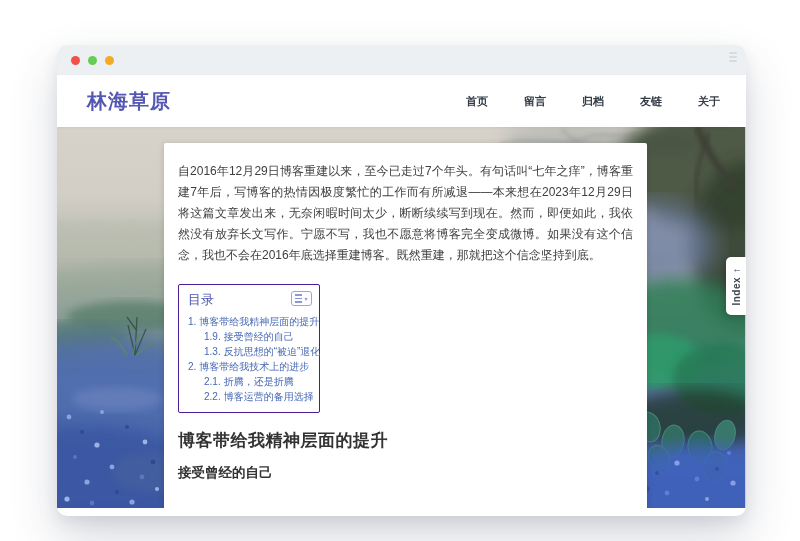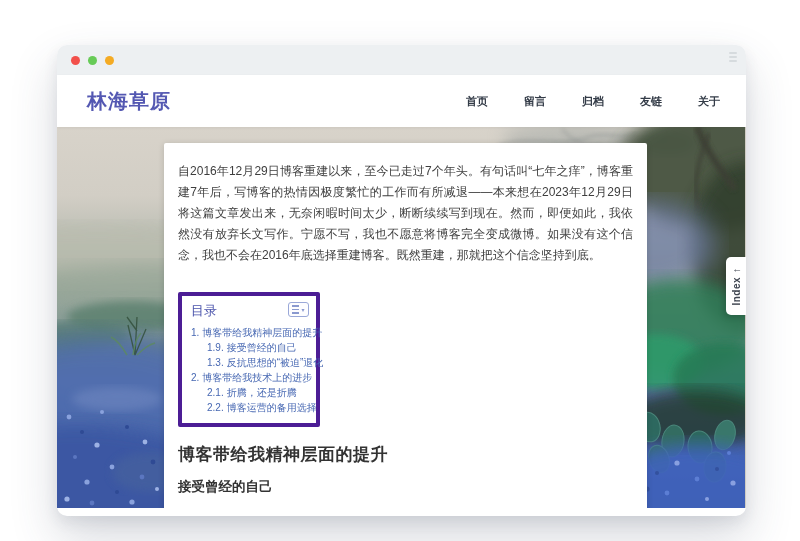--- a/index.html
+++ b/index.html
@@ -31,21 +31,21 @@
 
   
   .viewport{ position:relative; height:381px; overflow:hidden; background:#cfccc3; }
   .painting{ position:absolute; left:0; top:0; width:688px; height:381px; display:block; }
 
   
   .card{ position:absolute; left:107px; top:16px; width:483px; height:420px;
     background:#fff; border-radius:2px; padding:18px 14px; box-shadow:0 1px 6px rgba(0,0,0,.15); }
   .body-text{ font-size:12px; line-height:21px; color:#3e3e3e; text-align:justify; }
 
-  .toc{ margin-top:26px; width:142px; border:4px solid #4c1d95; border-radius:2px;
+  .toc{ margin-top:18px; width:142px; border:1px solid #4c1d95; border-radius:2px;
     padding:6px 9px 8px; position:relative; background:#fff; }
   .toc-title{ font-size:13px; font-weight:500; color:#4a53ab; margin-bottom:5px; }
   .toc-toggle{ position:absolute; top:6px; right:7px; width:21px; height:15px;
     border:1px solid #9aa8d8; border-radius:3px; display:flex; align-items:center;
     justify-content:center; gap:2px; cursor:pointer; background:#fdfdff; }
   .toc-toggle .lines{ display:flex; flex-direction:column; gap:2px; }
   .toc-toggle .lines i{ width:7px; height:1.5px; background:#8a99cf; display:block; }
   .toc-toggle .arrow{ font-size:6px; color:#8a99cf; line-height:1; }
   .toc-item{ font-size:10px; line-height:15px; color:#4667b2; cursor:pointer; white-space:nowrap; }
   .toc-item span{ color:#4667b2; }

